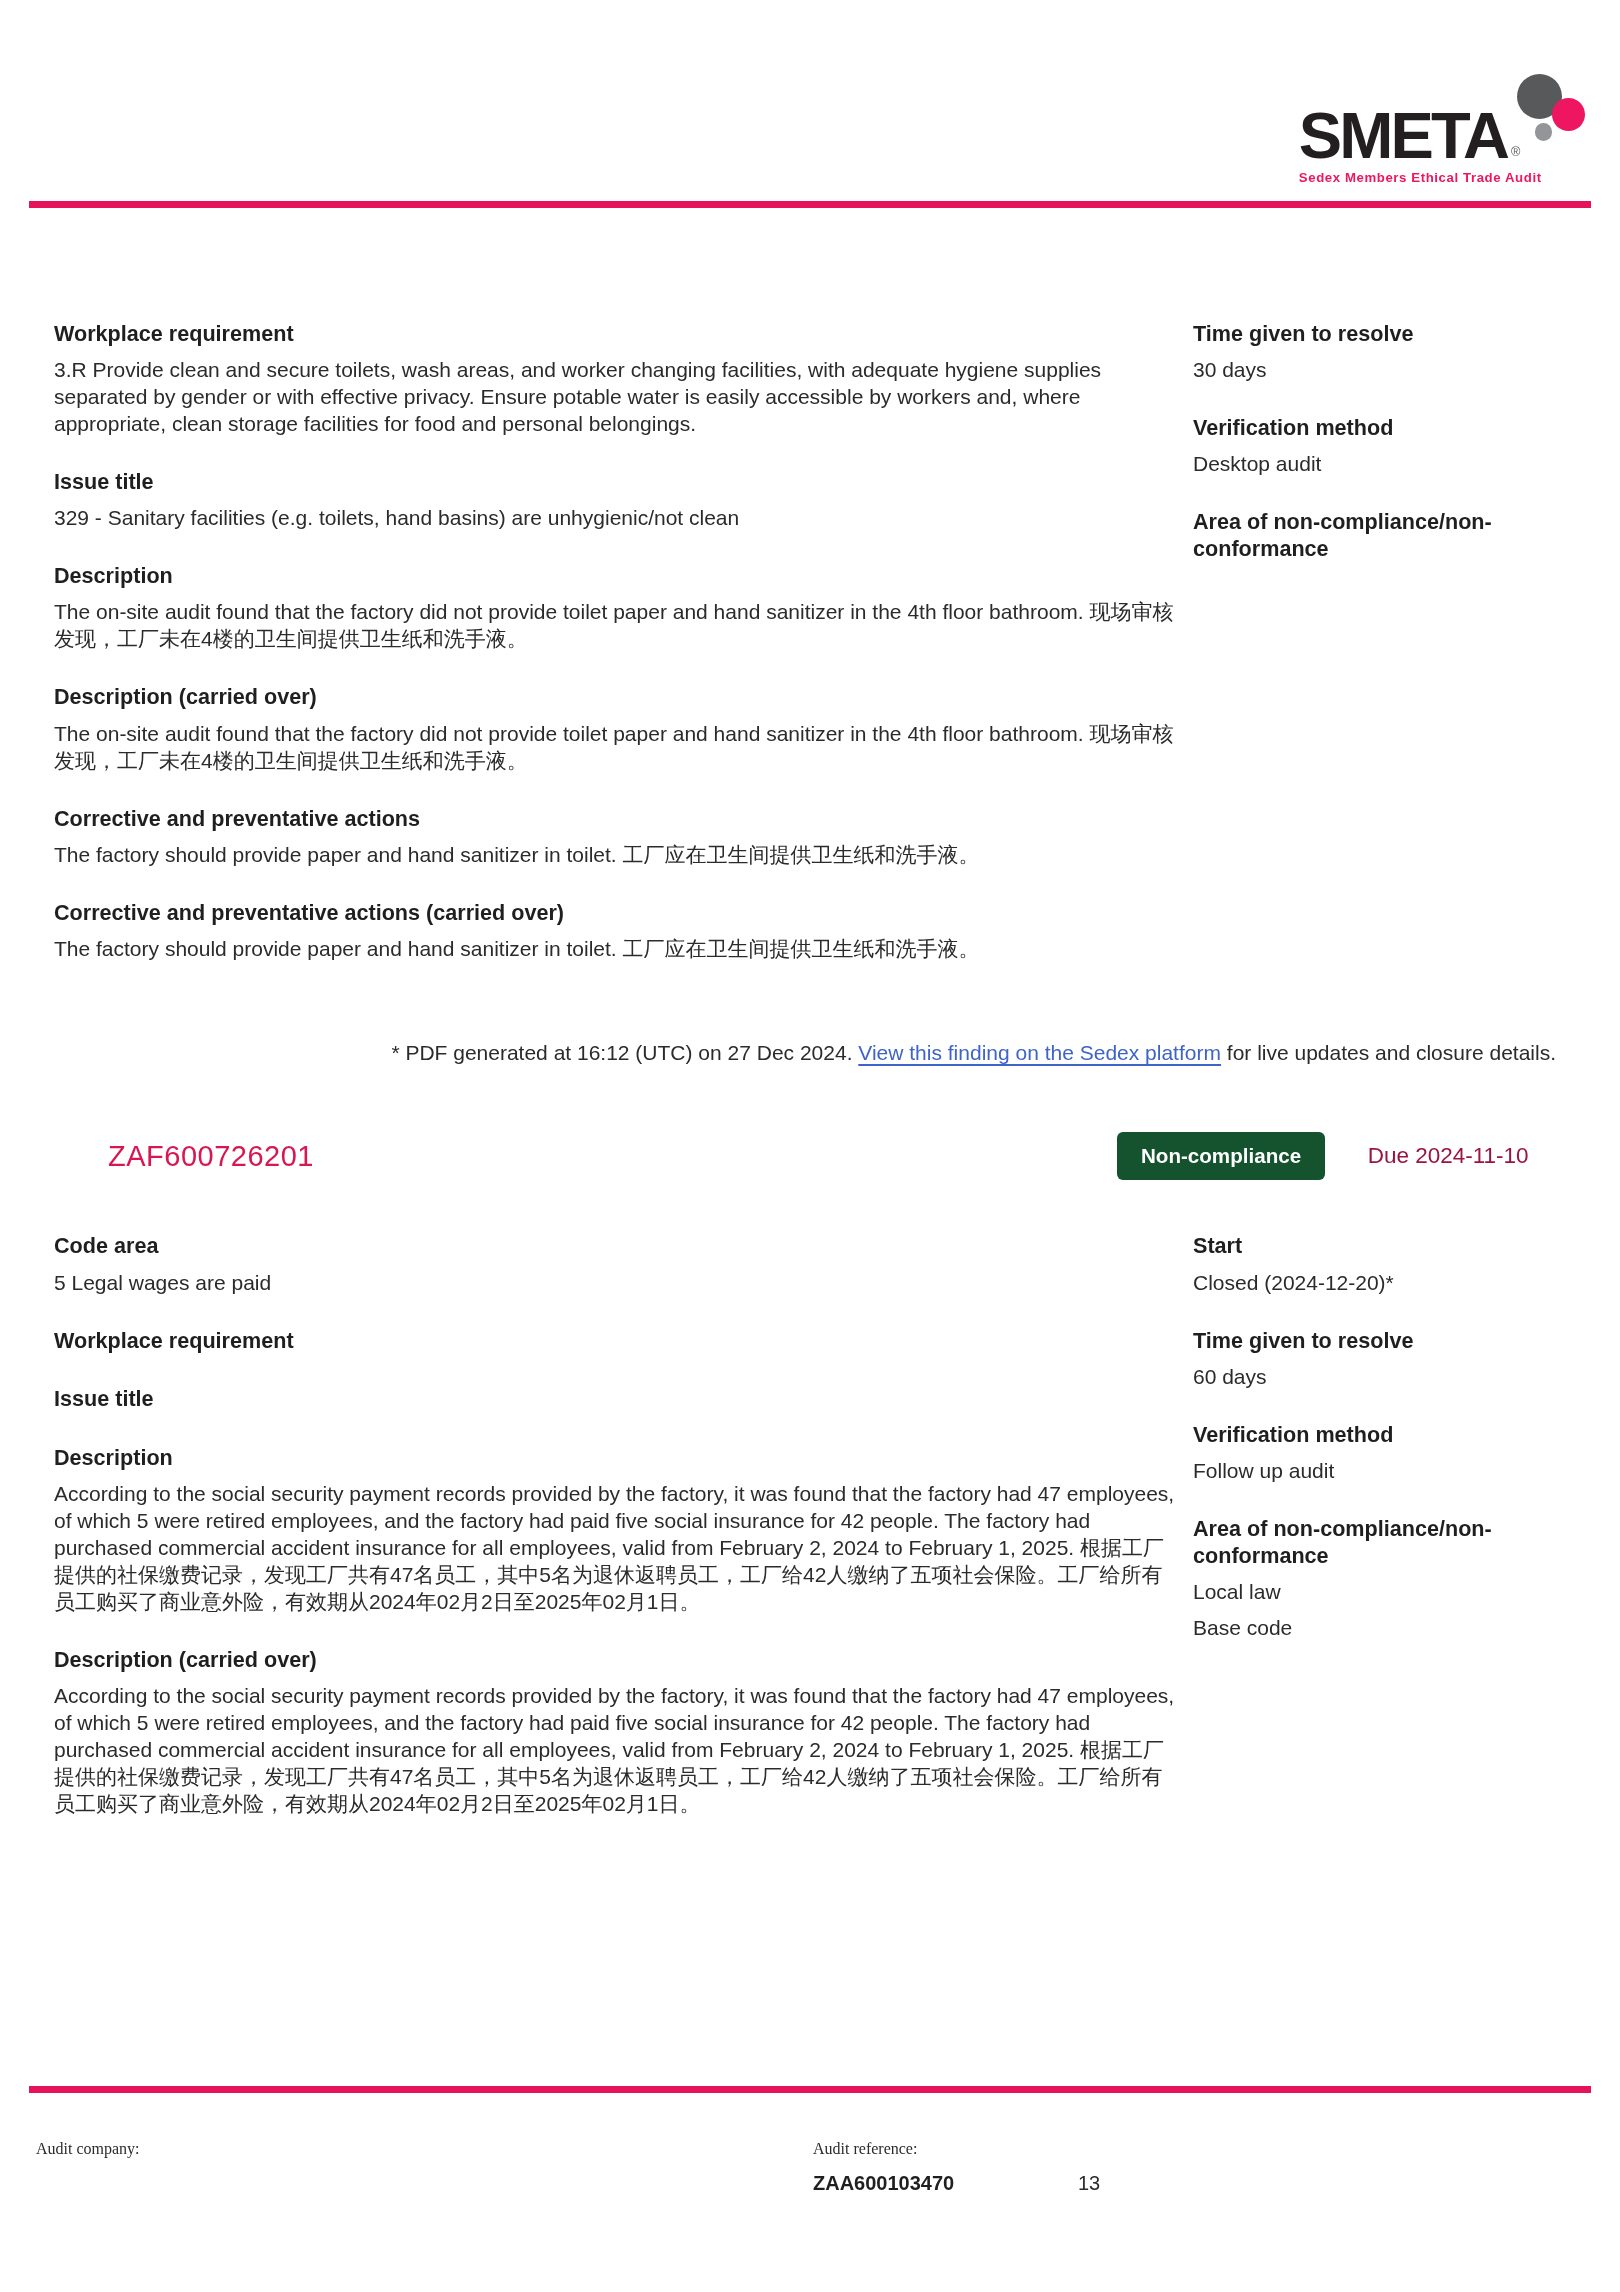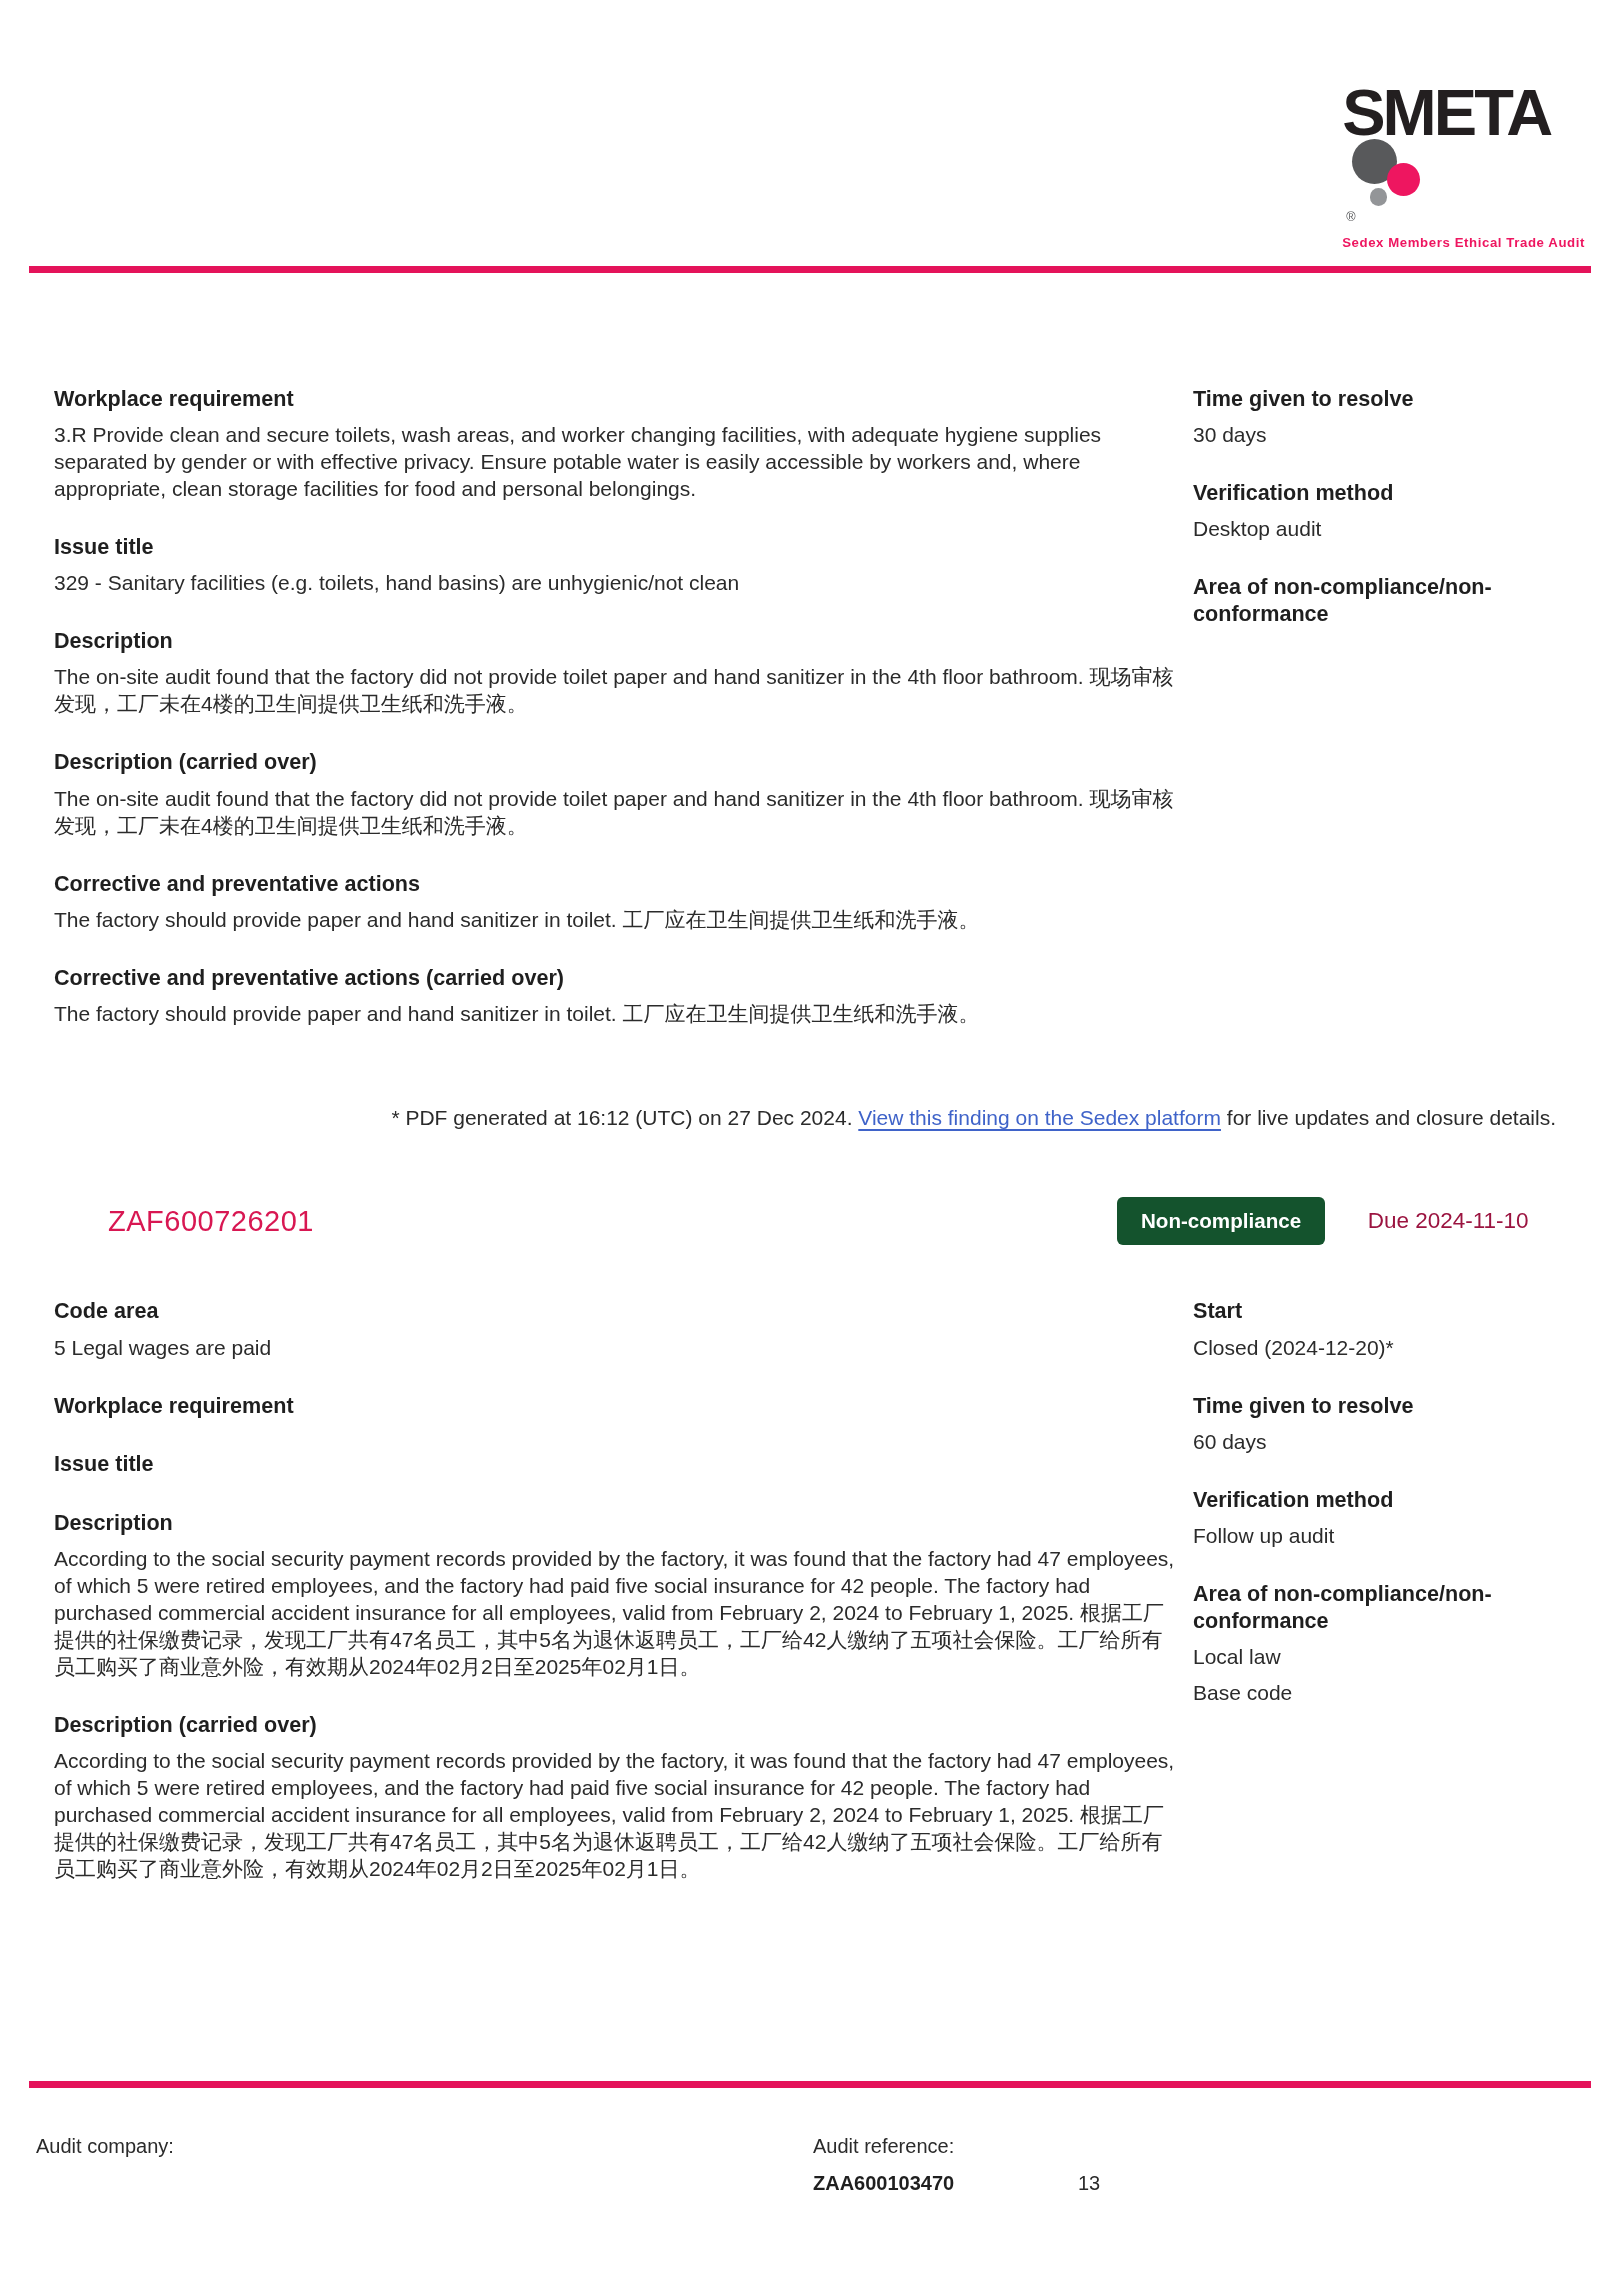--- a/index.html
+++ b/index.html
@@ -14,21 +14,21 @@
     overflow: hidden;
   }
 
   
   .header {
     padding: 80px 35px 0 54px;
     display: flex;
     justify-content: flex-end;
   }
   .logo { display: flex; flex-direction: column; align-items: flex-start; }
-  .logo-main { display: flex; align-items: flex-start; flex-direction: column; }
+  .logo-main { display: flex; align-items: flex-end; }
   .logo-text {
     font-size: 65px;
     font-weight: 800;
     letter-spacing: -2.9px;
     color: #231f20;
     line-height: 1;
   }
   .logo-dots { position: relative; width: 76px; height: 88px; margin-left: 2px; }
   .dot-big   { position: absolute; top: -5.9px; left: 7.8px;  width: 45px; height: 45px; border-radius: 50%; background: #58595b; }
   .dot-pink  { position: absolute; top: 17.6px; left: 43px; width: 33px; height: 33px; border-radius: 50%; background: #ee1660; }
@@ -114,21 +114,21 @@
 
   
   .footer { position: absolute; left: 0; right: 0; bottom: 0; }
   .footer .rule { margin-bottom: 47px; }
   .footer-cols {
     display: flex;
     align-items: flex-start;
     padding: 0 42px 0 36px;
     margin-bottom: 98px;
   }
-  .footer-col .f-label { font-size: 20px; color: #2b2b2b; margin-bottom: 13.7px; }
+  .footer-col .f-label { font-size: 16px; color: #2b2b2b; margin-bottom: 13.7px; font-family: Liberation Serif, serif; }
   .footer-col .f-value { font-size: 20px; font-weight: bold; color: #1f1f1f; }
   .fc-1 { width: 777px; }
   .fc-2 { width: 265px; }
   .fc-3 { flex: 1; }
   .page-number {
     align-self: flex-end;
     font-size: 20px;
     color: #2b2b2b;
   }
 </style>

